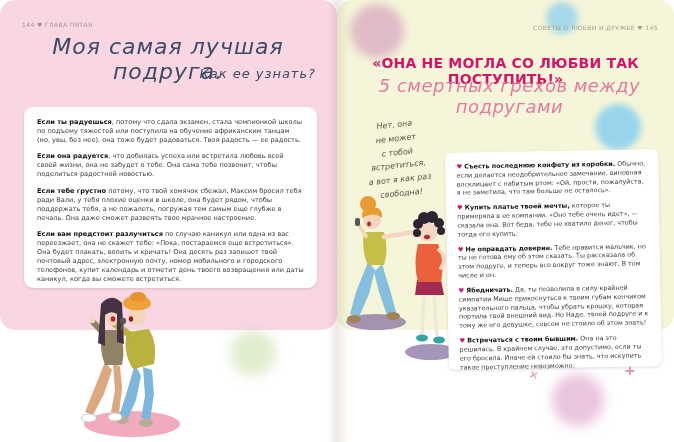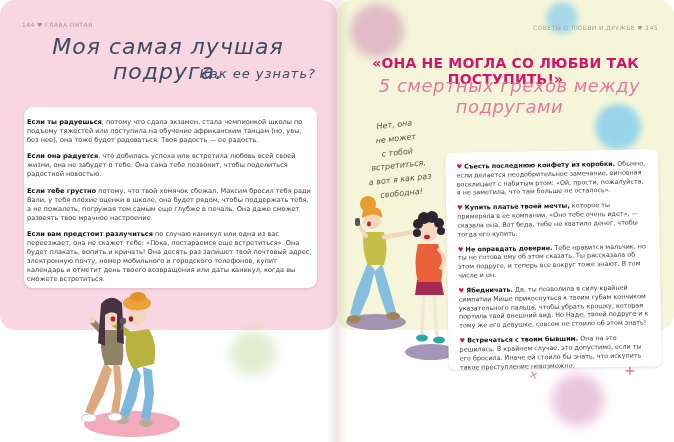--- a/index.html
+++ b/index.html
@@ -15,21 +15,21 @@
   #right-header{right:16px;top:24px;color:#a6a28b;text-align:right;}
   #left-title-1{position:absolute;left:18px;top:34px;width:300px;text-align:center;
     font-size:22px;font-style:italic;color:#3d4a64;letter-spacing:1px;}
   #left-title-2{position:absolute;left:18px;top:66px;width:298px;text-align:right;padding-right:6px;
     font-size:13px;font-style:italic;color:#3d4a64;letter-spacing:1px;}
   #right-title{position:absolute;left:347px;top:55px;width:317px;text-align:center;
     font-size:14px;font-weight:bold;color:#d4146b;letter-spacing:0.2px;}
   #right-subtitle{position:absolute;left:351px;top:75px;width:317px;text-align:center;
     font-size:18px;font-style:italic;color:#e4799f;letter-spacing:0.5px;}
   .card{position:absolute;background:#ffffff;box-shadow:0 1px 3px rgba(90,50,70,0.18);}
-  #left-card{left:24px;top:107px;width:293px;height:181px;border-radius:9px;padding:11px 3px;box-sizing:border-box;}
+  #left-card{left:24px;top:107px;width:293px;height:181px;border-radius:9px;padding:11px 13px;box-sizing:border-box;}
   #right-card{left:447px;top:151px;width:213px;height:217px;border-radius:6px;padding:10px 11px;box-sizing:border-box;transform:rotate(-1deg);}
   .para{font-size:6.6px;line-height:1.38;color:#3c3c3c;margin:0 0 7px 0;}
   .para b{color:#141414;}
   #right-card .para{font-size:6.4px;margin:0 0 6px 0;}
   .heart{color:#d4146b;font-weight:bold;margin-right:2px;}
   #speech-note{position:absolute;left:346px;top:118px;width:104px;text-align:center;
     font-size:8px;font-style:italic;color:#55544a;line-height:1.72;white-space:pre-line;
     transform:rotate(-6deg);}
   .decor{position:absolute;border-radius:50%;}
   #decor-green{left:230px;top:330px;width:46px;height:46px;background:rgba(196,220,160,0.5);filter:blur(6px);}

